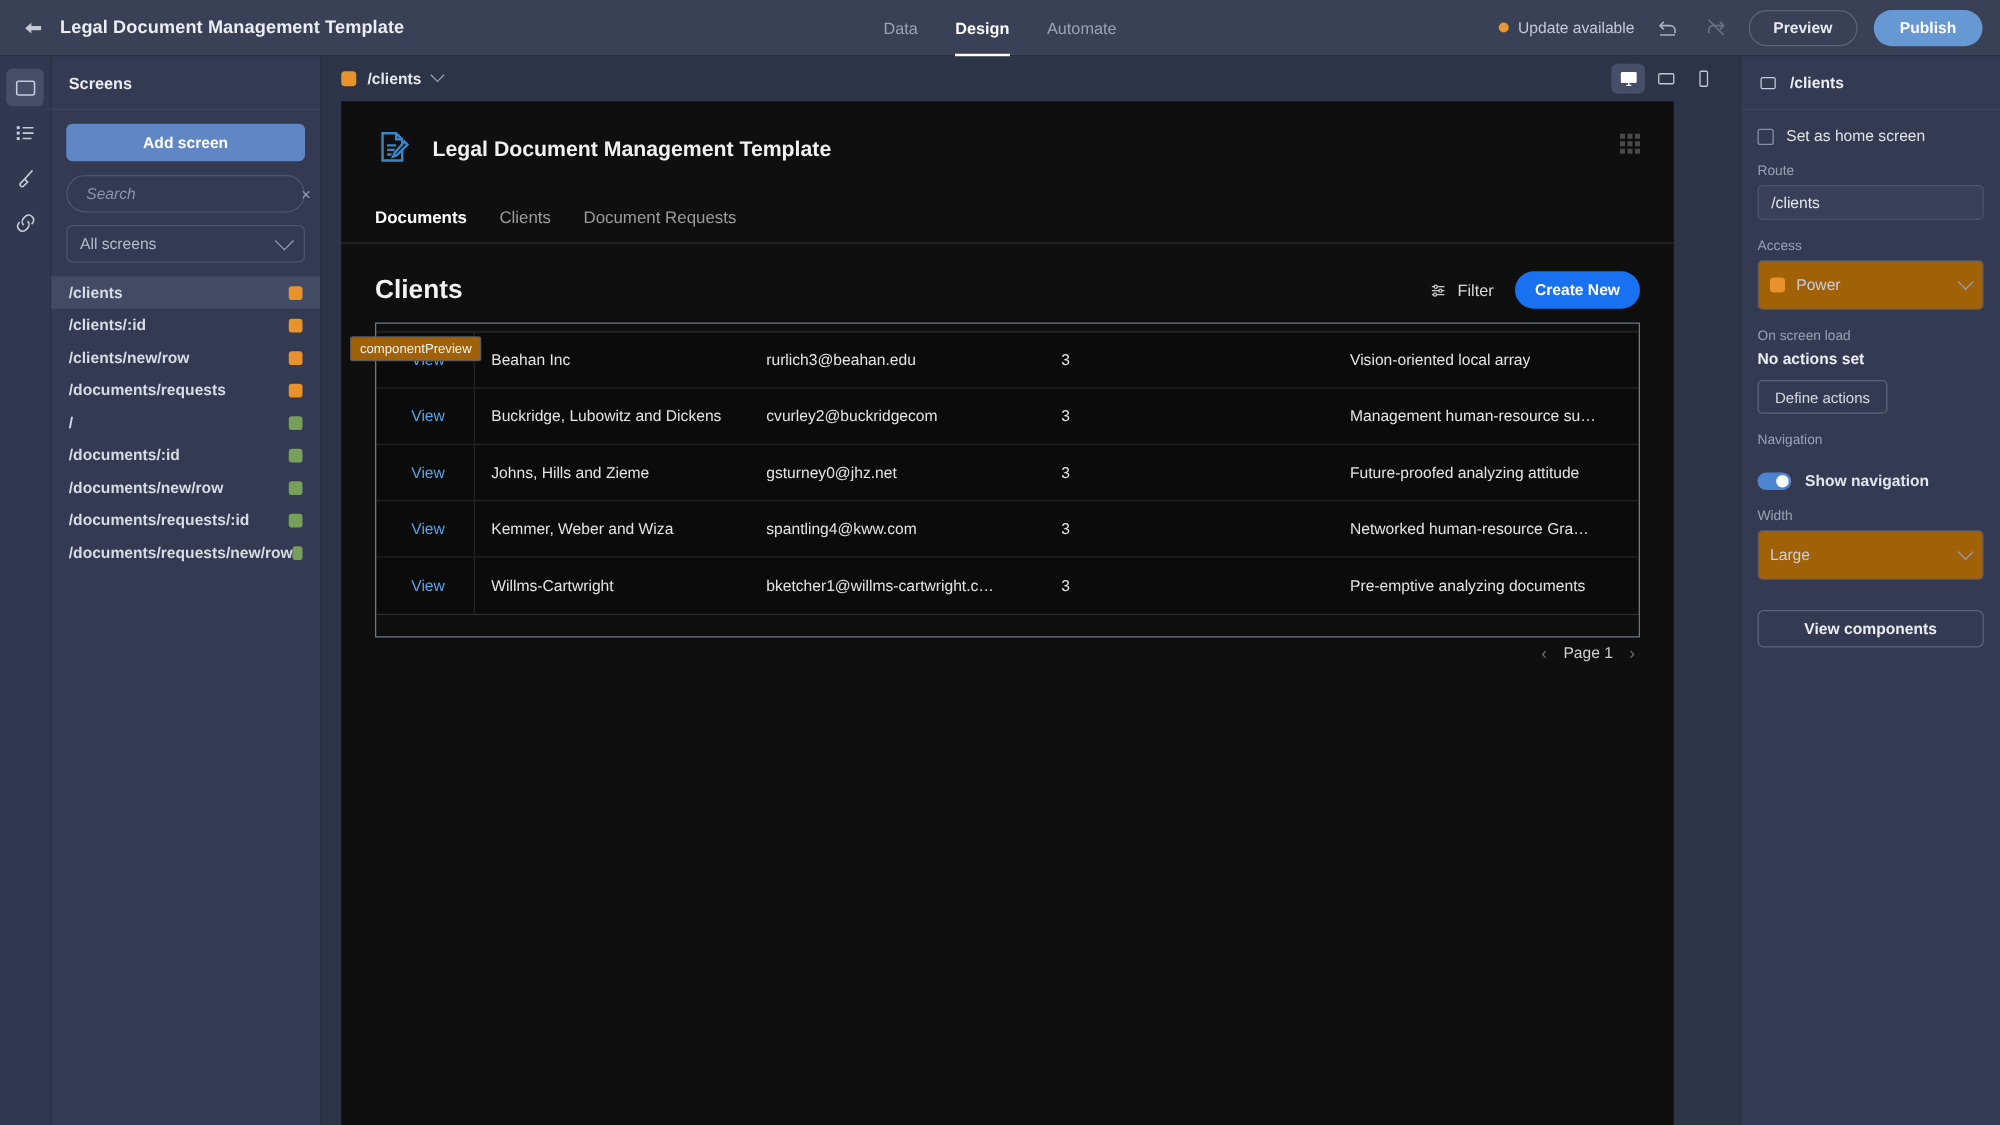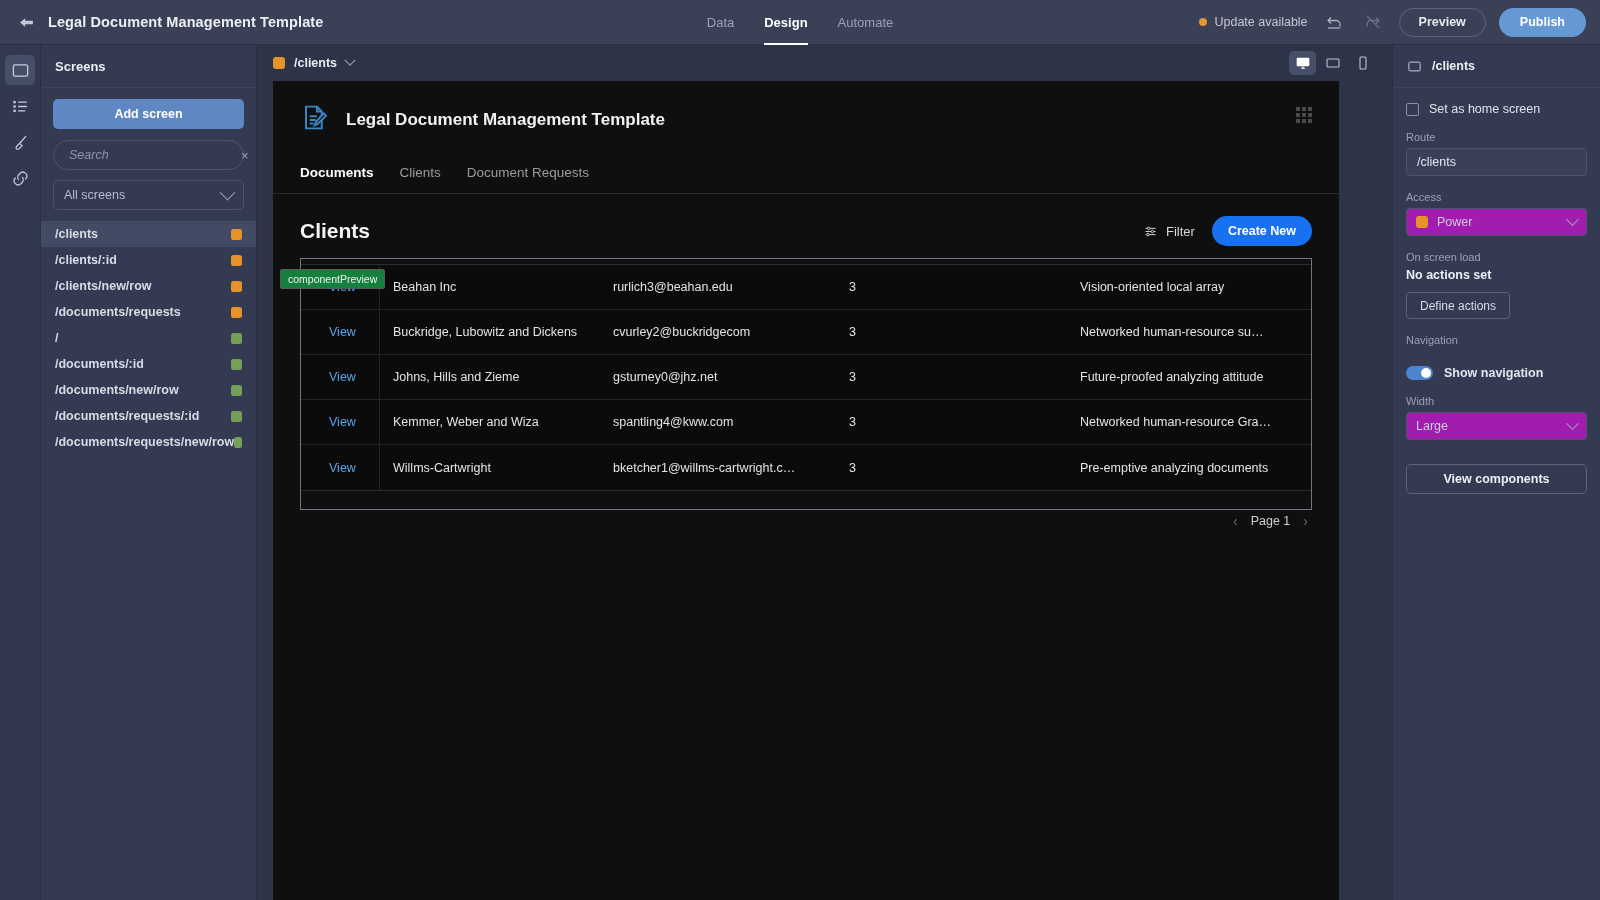--- a/index.html
+++ b/index.html
@@ -200,21 +200,21 @@
   .c-latest { flex: 1; min-width: 0; }
   .cell { font-size: 12.5px; color: #e4e4e4; white-space: nowrap; overflow: hidden;
           text-overflow: ellipsis; padding-right: 12px; }
   .hdr .cell { font-size: 9.5px; color: #b0b0b0; font-weight: bold; letter-spacing: .55px; }
   .pager { display: flex; align-items: center; justify-content: flex-end;
            gap: 13px; margin-top: 22px; padding-right: 4px; }
   .pager .arw { color: #6f6f6f; font-size: 14px; cursor: pointer; }
   .pager .pg { color: #cfcfcf; font-size: 12.5px; }
 
   .tooltip {
-    position: absolute; background: #15803d; color: #f0f0f0;
+    position: absolute; background: #a16207; color: #f0f0f0;
     font-size: 10.5px; padding: 3px 7px; border-radius: 2px;
     white-space: nowrap; z-index: 30;
     border: 1px solid #5a5a5a;
   }
   .sel-outline {
     position: absolute; border: 1px solid #6f7687; pointer-events: none; z-index: 20;
   }
 
   
   .rpanel {
@@ -231,22 +231,22 @@
   .chk-row { display: flex; align-items: center; gap: 10px; cursor: pointer; }
   .chkbox { width: 13px; height: 13px; border: 1.5px solid #8a91a8; border-radius: 2px; }
   .chk-row span { font-size: 12.5px; color: #dfe2eb; }
   .fld-label { font-size: 11px; color: #9aa1b5; margin: 15px 0 5px 0; }
   .fld-input {
     height: 28px; border: 1px solid #4d5470; border-radius: 4px;
     background: #3a4058; display: flex; align-items: center; padding: 0 10px;
     font-size: 12.5px; color: #e3e6ef;
   }
   .fld-select {
-    height: 28px; border: 1px solid #4d5470; border-radius: 4px;
-    background: #a21caf; display: flex; align-items: center; padding: 0 9px; gap: 9px;
+    height: 40px; border: 1px solid #4d5470; border-radius: 4px;
+    background: #a16207; display: flex; align-items: center; padding: 0 9px; gap: 9px;
     font-size: 12.5px; color: #c9cedd; cursor: pointer;
   }
   .fld-select .chev { margin-left: auto; width: 9px; height: 9px; border-width: 1.5px; }
   .sel-badge { width: 12px; height: 12px; border-radius: 3px; }
   .noact { font-size: 12.5px; font-weight: bold; color: #eceef4; margin-top: 3px; }
   .define-btn {
     margin-top: 10px; height: 27px; padding: 0 13px; border-radius: 4px;
     border: 1px solid #5d6478; background: transparent; color: #d7dbe6;
     font-size: 12px; font-family: inherit; cursor: pointer;
   }
@@ -484,21 +484,21 @@
                 <span class="c-count cell">3</span>
                 <span class="c-latest cell">Vision-oriented local array</span>
               </div>
               <div class="tbl-row">
                 <span class="c-view">
                     <a>View</a>
                   </span>
                 <span class="c-client cell">Buckridge, Lubowitz and Dickens</span>
                 <span class="c-contact cell">cvurley2@buckridgecom</span>
                 <span class="c-count cell">3</span>
-                <span class="c-latest cell">Networked human-resource su…</span>
+                <span class="c-latest cell">Management human-resource su…</span>
               </div>
               <div class="tbl-row">
                 <span class="c-view">
                     <a>View</a>
                   </span>
                 <span class="c-client cell">Johns, Hills and Zieme</span>
                 <span class="c-contact cell">gsturney0@jhz.net</span>
                 <span class="c-count cell">3</span>
                 <span class="c-latest cell">Future-proofed analyzing attitude</span>
               </div>

